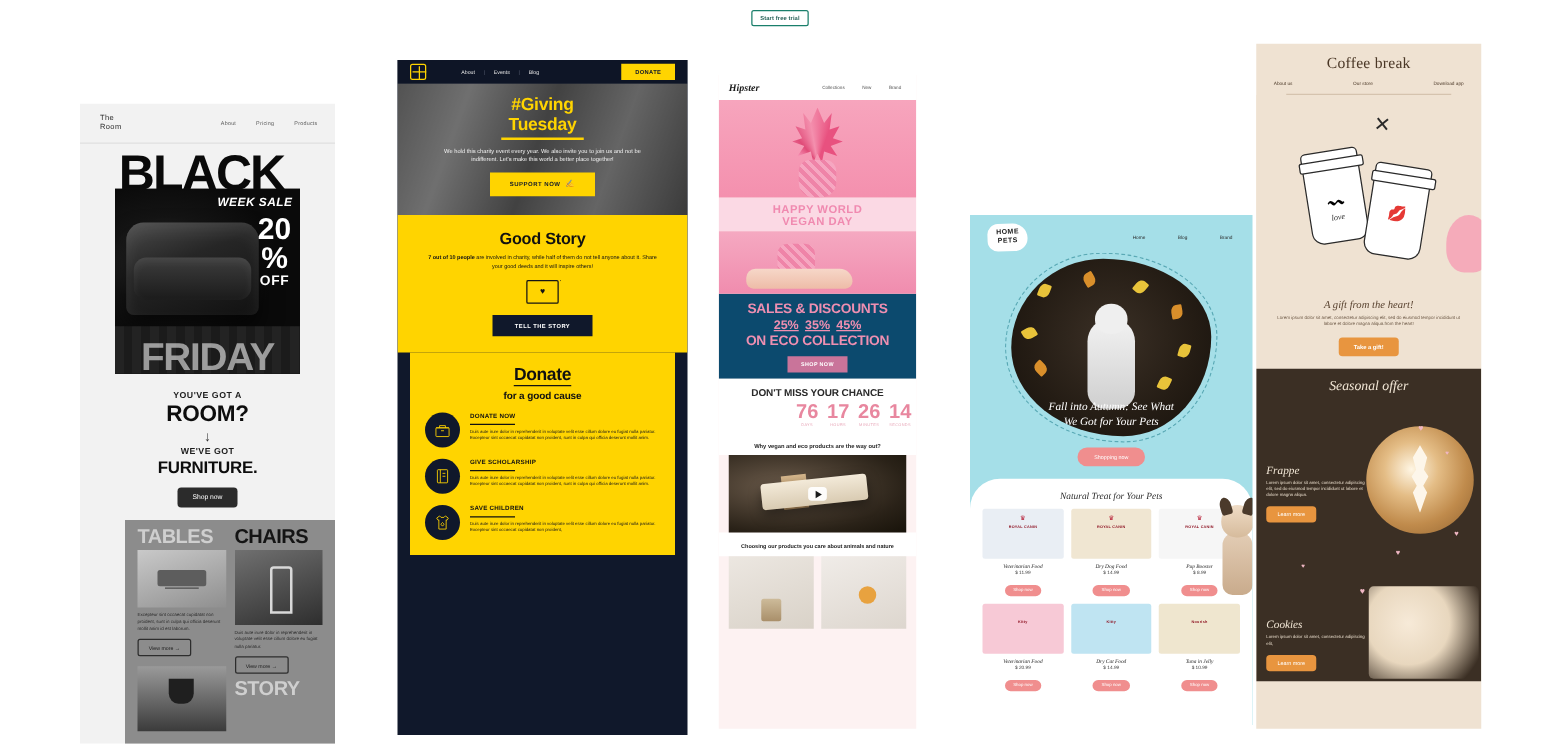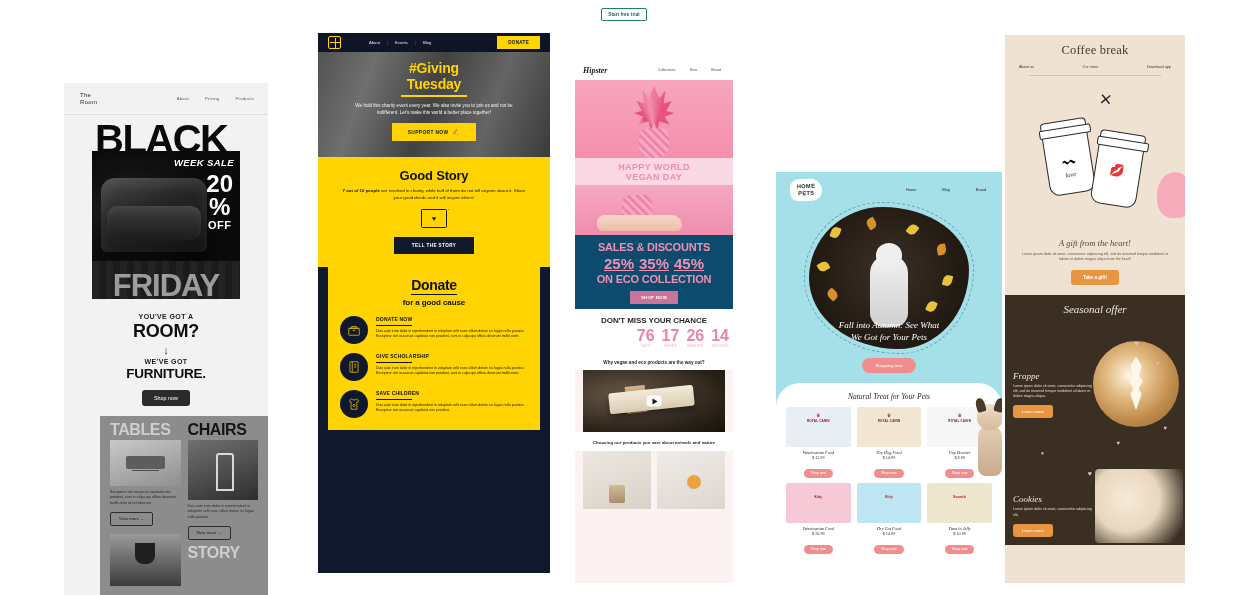--- a/index.html
+++ b/index.html
@@ -86,21 +86,21 @@
       border:2px solid #d8d8d8; border-radius:3px 3px 0 0; }
   .t1-photo.c { background:linear-gradient(180deg,#9a9a9a,#3b3b3b); position:relative; }
   .t1-photo.c:after{ content:""; position:absolute; left:36%; top:18%; width:28%; height:40%;
       background:#1f1f1f; border-radius:0 0 40% 40%; }
   .t1-body { font-size:3.6px; line-height:5.4px; color:#2a2a2a; margin-top:4px; }
   .t1-view { display:inline-block; margin-top:5px; border:1px solid #2d2d2d; color:#1e1e1e;
              font-size:4.2px; padding:3.5px 8px; border-radius:2px; background:transparent; cursor:pointer; }
   .t1-sofas { font-size:16px; font-weight:800; color:#cfcfcf; letter-spacing:-.4px; margin-top:4px; }
 
   
-  .tpl2 { position:absolute; left:318px; top:33px; width:232px; height:540px; background:#10182b; overflow:hidden; }
+  .tpl2 { position:absolute; left:318px; top:48px; width:232px; height:540px; background:#10182b; overflow:hidden; }
   .t2-nav { height:19px; display:flex; align-items:center; padding:0 10px; background:#0e1526; }
   .t2-logo { width:13px; height:13px; border:1px solid #ffd400; border-radius:2px; position:relative; }
   .t2-logo:before{ content:""; position:absolute; left:50%; top:1px; width:1px; height:11px; background:#ffd400; }
   .t2-logo:after{ content:""; position:absolute; left:1px; top:4.5px; width:11px; height:1px; background:#ffd400; }
   .t2-links { margin-left:28px; display:flex; align-items:center; gap:7px; }
   .t2-links span { font-size:4.2px; color:#e6e6e6; }
   .t2-links .sep { color:#5a6274; }
   .t2-donate { margin-left:auto; background:#ffd400; color:#10182b; font-size:4.6px; font-weight:bold;
                padding:4px 11px; letter-spacing:.3px; cursor:pointer; }
   .t2-hero { position:relative; height:105px; overflow:hidden;
@@ -171,21 +171,21 @@
   .t3-band .l1 { font-size:9px; font-weight:800; color:#f08ab0; letter-spacing:.4px; line-height:10px; }
   .t3-band .l2 { font-size:9px; font-weight:800; color:#f08ab0; letter-spacing:.4px; line-height:10px; }
   .t3-hand { height:50px; background:linear-gradient(180deg,#f5a9c1,#f08cae); position:relative; overflow:hidden; }
   .t3-hand .palm { position:absolute; left:14%; bottom:4px; width:54%; height:16px; border-radius:10px 14px 8px 8px;
                    background:linear-gradient(180deg,#f6d7c8,#eebca8); }
   .t3-hand .fruit2 { position:absolute; left:30%; bottom:14px; width:30px; height:26px; border-radius:8px;
                    background:repeating-linear-gradient(45deg,#f6a7c1 0 3px,#ef84a8 3px 6px); }
   .t3-sales { text-align:center; padding:6px 4px 5px; background:#0c4a6e; }
   .t3-sales .a { font-size:11px; font-weight:800; color:#ef8fb1; letter-spacing:-.2px; }
   .t3-pcts { display:flex; justify-content:center; gap:5px; margin-top:2px; }
-  .t3-pcts span { font-size:15px; font-weight:800; color:#ef8fb1; text-decoration:underline; }
+  .t3-pcts span { font-size:10px; font-weight:800; color:#ef8fb1; text-decoration:underline; }
   .t3-sales .b { font-size:11px; font-weight:800; color:#ef8fb1; letter-spacing:-.2px; margin-top:1px; }
   .t3-shop { display:inline-block; margin-top:6px; background:#c9749a; color:#fff;
              font-size:4.3px; font-weight:bold; padding:4px 11px; letter-spacing:.3px; cursor:pointer; }
   .t3-chance { background:#fff; text-align:center; padding:7px 4px 6px; }
   .t3-chance .t { font-size:8px; font-weight:800; color:#2a2a2a; letter-spacing:-.1px; }
   .t3-count { display:flex; justify-content:flex-end; gap:7px; margin-top:2px; }
   .t3-count .c { text-align:center; }
   .t3-count .n { font-size:16px; font-weight:bold; color:#e8879f; line-height:17px;
                  font-family:"Liberation Sans", sans-serif; }
   .t3-count .u { font-size:3.1px; color:#e8a9ba; letter-spacing:.3px; }

